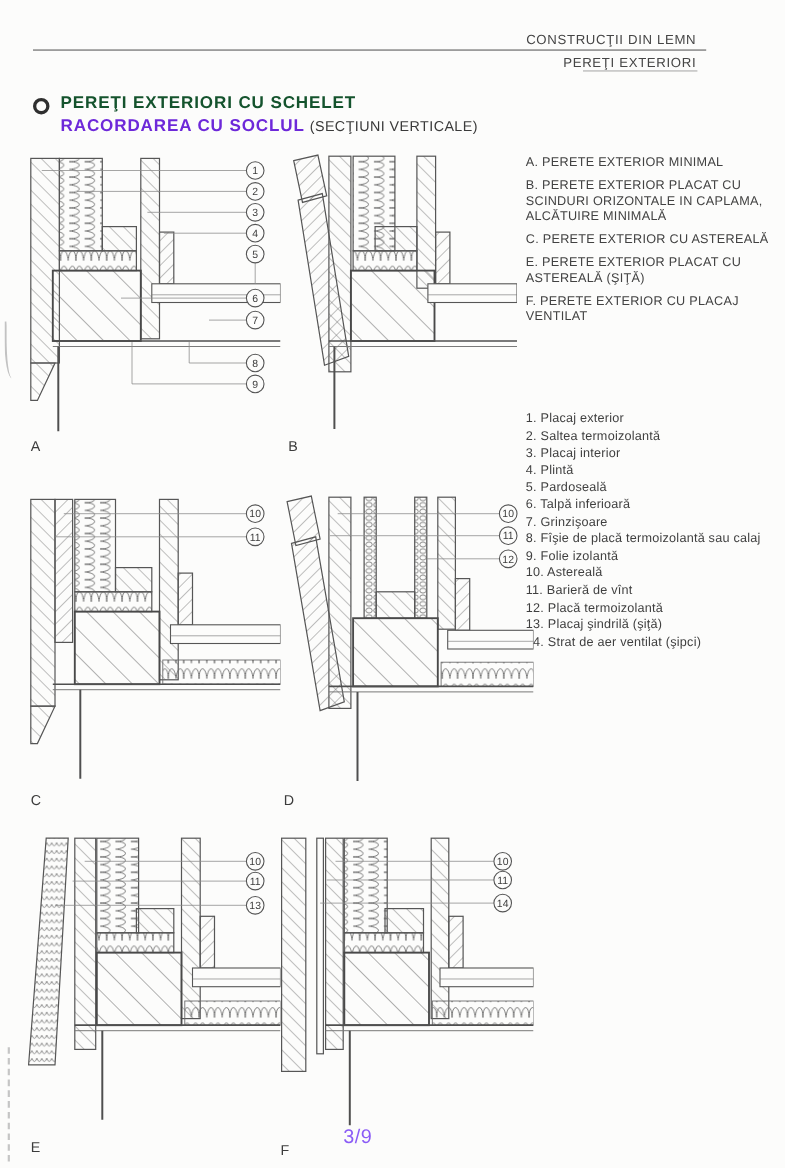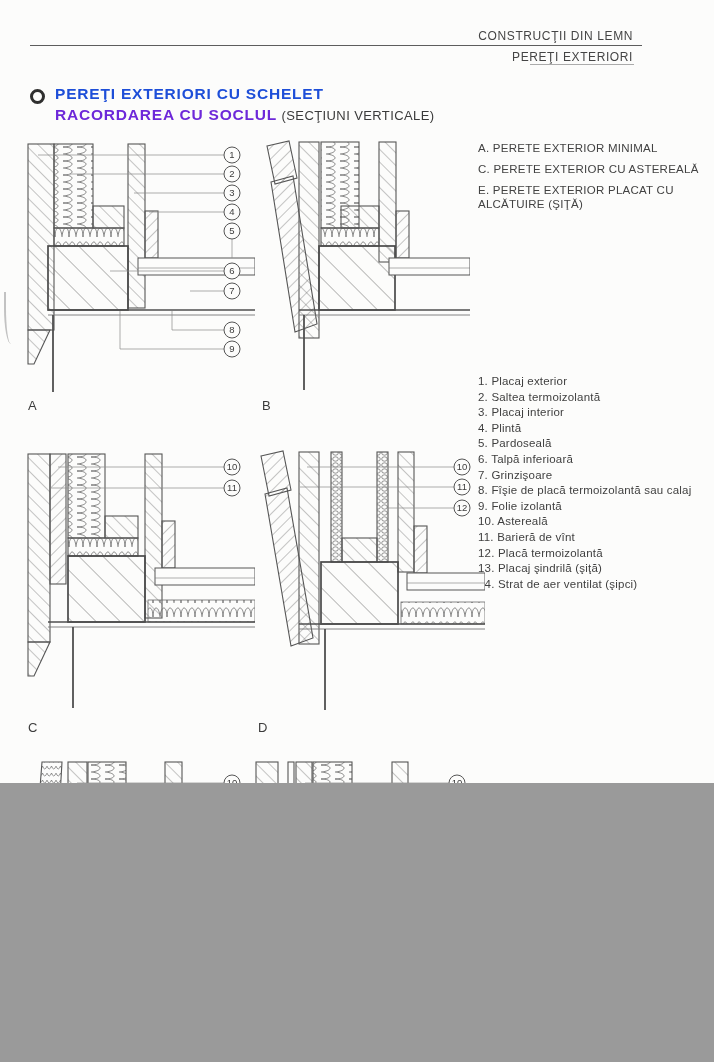--- a/index.html
+++ b/index.html
@@ -1,25 +1,25 @@
 <!DOCTYPE html>
 <html><head>
 <meta charset="utf-8">
 <style>
   html,body{margin:0;padding:0;background:#9a9a9a;}
-  #page{position:relative;width:714px;height:783px;background:#fcfcfb;overflow:hidden;
+  #page{position:relative;width:714px;height:1062px;background:#fcfcfb;overflow:hidden;
         font-family:"Liberation Sans", sans-serif;color:#3d3d3d;}
   .abs{position:absolute;}
   
   .hdr-line{font-size:12px;letter-spacing:.6px;color:#454545;text-align:right;}
   .rule1{height:1.4px;background:#5d5d5d;}
   .rule2{height:1px;background:#ababab;}
   
   .bullet{width:9px;height:9px;border:3.5px solid #2f2f2f;border-radius:50%;}
-  .t1{font-size:15.5px;font-weight:bold;letter-spacing:.8px;color:#1d4ed8;}
+  .t1{font-size:15.5px;font-weight:bold;letter-spacing:.8px;color:#14532d;}
   .t2b{font-size:15.5px;font-weight:bold;letter-spacing:.8px;color:#6d28d9;}
   .t2n{font-size:13px;font-weight:normal;letter-spacing:.4px;color:#3a3a3a;margin-top:10px;}
   
   .types{width:234px;font-size:11.5px;line-height:14px;letter-spacing:.25px;color:#424242;}
   .types p{margin:0 0 7px 0;}
   .items{width:240px;font-size:11.5px;line-height:15.6px;letter-spacing:.2px;color:#3f3f3f;}
   .figlabel{font-size:13px;letter-spacing:.5px;color:#3c3c3c;}
   .pagenum{font-size:18px;letter-spacing:.5px;color:#8b5cf6;}
   svg.fig{position:absolute;}
   .artifact1{border-left:2px solid #c2c2c2;border-radius:0 0 0 70%;}
@@ -63,22 +63,24 @@
 
   <div class="abs bullet" style="left:30px;top:89px;"></div>
   <div class="abs t1" style="left:55px;top:85px;">PEREŢI EXTERIORI CU SCHELET</div>
   <div class="abs" style="left:55px;top:106px;white-space:nowrap;">
     <span class="t2b">RACORDAREA CU SOCLUL</span>
     <span class="t2n">(SECŢIUNI VERTICALE)</span>
   </div>
 
   <div class="abs types" style="left:478px;top:141px;">
     <p>A. PERETE EXTERIOR MINIMAL</p>
+    <p>B. PERETE EXTERIOR PLACAT CU SCINDURI ORIZONTALE IN CAPLAMA, ALCĂTUIRE MINIMALĂ</p>
     <p>C. PERETE EXTERIOR CU ASTEREALĂ</p>
-    <p>E. PERETE EXTERIOR PLACAT CU ALCĂTUIRE (ŞIŢĂ)</p>
+    <p>E. PERETE EXTERIOR PLACAT CU ASTEREALĂ (ŞIŢĂ)</p>
+    <p>F. PERETE EXTERIOR CU PLACAJ VENTILAT</p>
   </div>
 
   <div class="abs items" style="left:478px;top:374px;">
     <div>1. Placaj exterior</div>
     <div>2. Saltea termoizolantă</div>
     <div>3. Placaj interior</div>
     <div>4. Plintă</div>
     <div>5. Pardoseală</div>
     <div>6. Talpă inferioară</div>
     <div>7. Grinzişoare</div>

